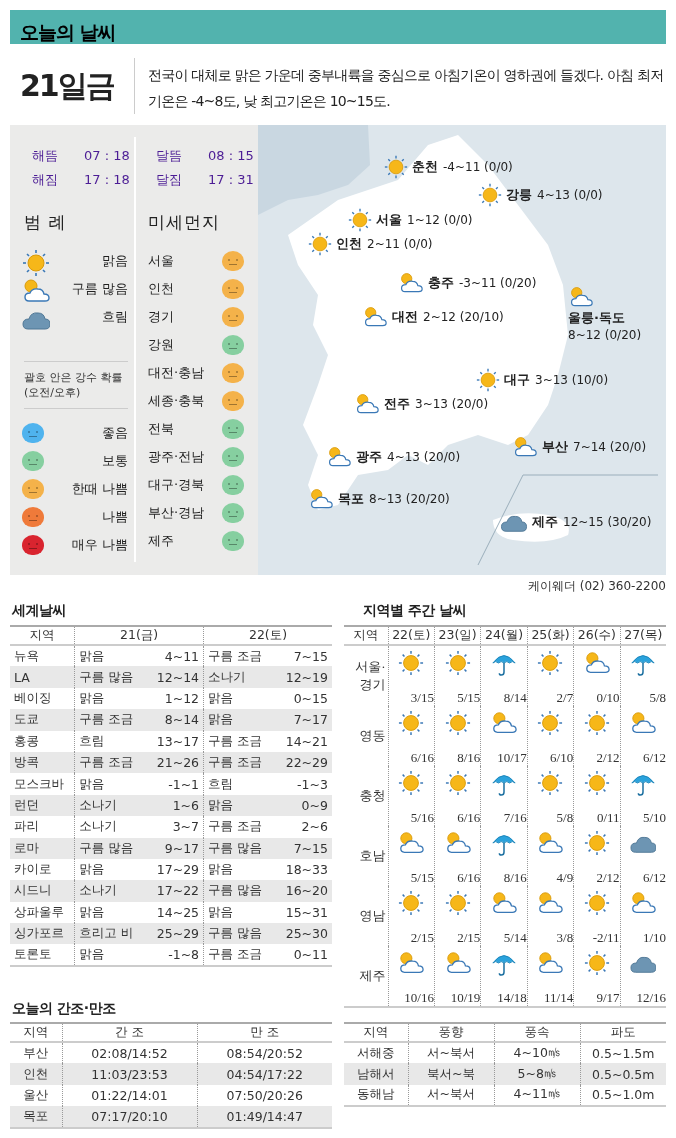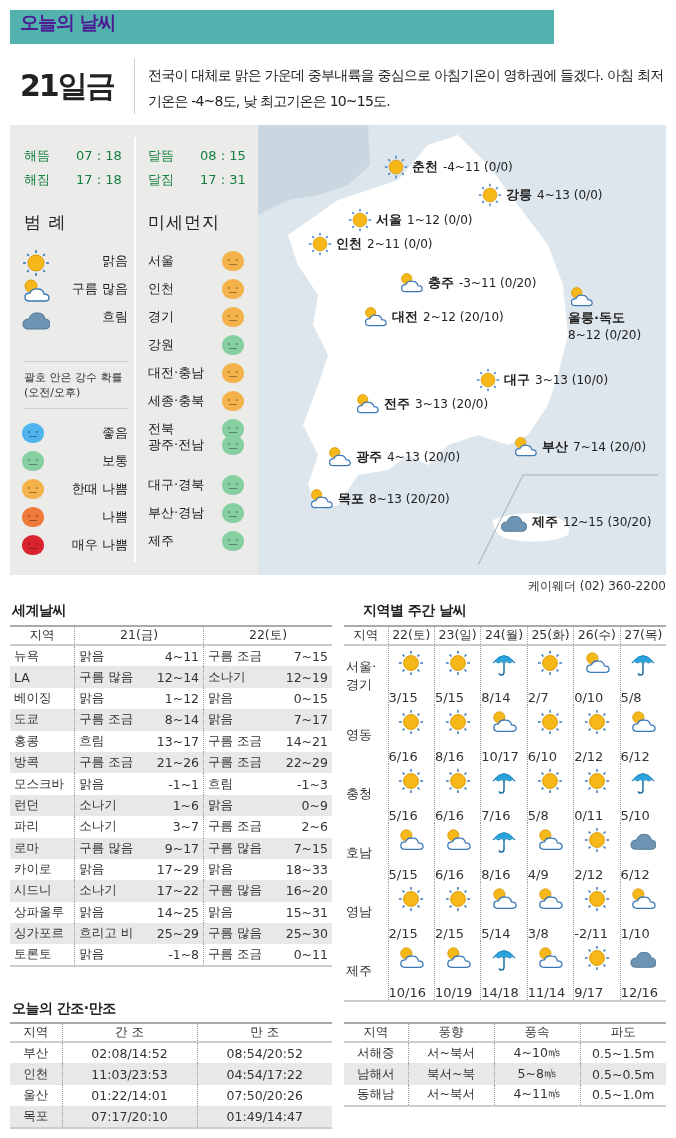--- a/index.html
+++ b/index.html
@@ -1,25 +1,25 @@
 <!DOCTYPE html>
 <html><head>
 <meta charset="utf-8">
 <style>
   * { box-sizing: border-box; margin: 0; padding: 0; }
   body { width: 676px; height: 1138px; background: #fff; font-family: "DejaVu Sans", "Liberation Sans", sans-serif; color: #222; overflow: hidden; position: relative; }
-  .banner { position: absolute; left: 10px; top: 10px; width: 544px; height: 34px; background: #52b3ae; color: #4c1d95; font-weight: bold; font-size: 19px; padding: 0 10px; letter-spacing: -1px; }
+  .banner { position: absolute; left: 10px; top: 10px; width: 656px; height: 34px; background: #52b3ae; color: #000000; font-weight: bold; font-size: 19px; padding: 10px 10px; letter-spacing: -1px; }
   .date { position: absolute; left: 20px; top: 66px; font-size: 30px; font-weight: bold; letter-spacing: -2px; }
   .vline { position: absolute; left: 134px; top: 58px; width: 1px; height: 56px; background: #ccc; }
   .summary { position: absolute; left: 148px; top: 62px; width: 520px; font-size: 14px; line-height: 26px; letter-spacing: -0.8px; color: #222; }
 
   .panel { position: absolute; left: 10px; top: 125px; width: 656px; height: 450px; background: #dde6ec; }
   .legend { position: absolute; left: 0; top: 0; width: 248px; height: 450px; background: #ebebea; }
   .legend .sep { position: absolute; left: 124px; top: 12px; width: 2px; height: 425px; background: #fff; }
-  .sun-row { position: absolute; font-size: 13px; color: #15803d; }
+  .sun-row { position: absolute; font-size: 13px; color: #4c1d95; margin-left: 8px; }
   .sun-row .k { display: inline-block; width: 52px; }
   .sec-title { position: absolute; font-size: 17px; color: #222; letter-spacing: 1px; }
   .lg-item { position: absolute; left: 12px; width: 106px; height: 22px; font-size: 13px; }
   .lg-item .lbl { position: absolute; right: 0; top: 3px; }
   .lg-item .ic { position: absolute; left: 0; top: 0; }
   .note { position: absolute; left: 14px; top: 236px; width: 104px; font-size: 11px; line-height: 15px; border-top: 1px solid #ccc; border-bottom: 1px solid #ccc; padding: 8px 0; color: #333; }
   .pm-item { position: absolute; left: 138px; width: 96px; height: 22px; font-size: 13px; }
   .pm-item .lbl { position: absolute; left: 0; top: 3px; }
   .face { position: absolute; right: 0; top: 2px; width: 22px; height: 20px; border-radius: 50% 50% 45% 45%; }
   .face::before { content: ""; position: absolute; left: 6px; top: 8px; width: 2px; height: 2px; background: rgba(0,0,0,0.35); box-shadow: 8px 0 0 rgba(0,0,0,0.35); border-radius: 50%; }
@@ -33,21 +33,21 @@
 
   h3 { position: absolute; font-size: 14px; font-weight: bold; color: #222; letter-spacing: -0.5px; }
   table { position: absolute; border-collapse: collapse; font-size: 12.5px; color: #333; }
   table th { font-weight: normal; border-top: 2px solid #aaa; border-bottom: 2px solid #ccc; height: 17px; }
   table td { height: 21.4px; padding: 0 4px; }
   .dv { border-left: 1px dotted #999; }
   tr.alt td { background: #e8e8e8; }
   table.bot { border-bottom: 2px solid #ccc; }
   .r { text-align: right; }
   .c { text-align: center; }
-  .wk td { text-align: left; padding: 0; }
+  .wk td { text-align: right; padding: 0; font-family: Liberation Serif, serif; }
   .wk .ic { display: block; margin: 4px auto 0; }
   .wk .v { display: block; font-size: 13px; margin-top: 14px; }
 </style>
 </head>
 <body>
 
 <svg width="0" height="0" style="position:absolute">
   <defs>
     <g id="i-sun">
       <g stroke="#3a78b6" stroke-width="1.6">
@@ -155,21 +155,21 @@
         <span class="face" style="background:#f4b24a"></span>
       </div>
     <div class="pm-item" style="top:264px">
         <span class="lbl">세종·충북</span>
         <span class="face" style="background:#f4b24a"></span>
       </div>
     <div class="pm-item" style="top:292px">
         <span class="lbl">전북</span>
         <span class="face" style="background:#86cfa0"></span>
       </div>
-    <div class="pm-item" style="top:308px">
+    <div class="pm-item" style="top:320px">
         <span class="lbl">광주·전남</span>
         <span class="face" style="background:#86cfa0"></span>
       </div>
     <div class="pm-item" style="top:348px">
         <span class="lbl">대구·경북</span>
         <span class="face" style="background:#86cfa0"></span>
       </div>
     <div class="pm-item" style="top:376px">
         <span class="lbl">부산·경남</span>
         <span class="face" style="background:#86cfa0"></span>

